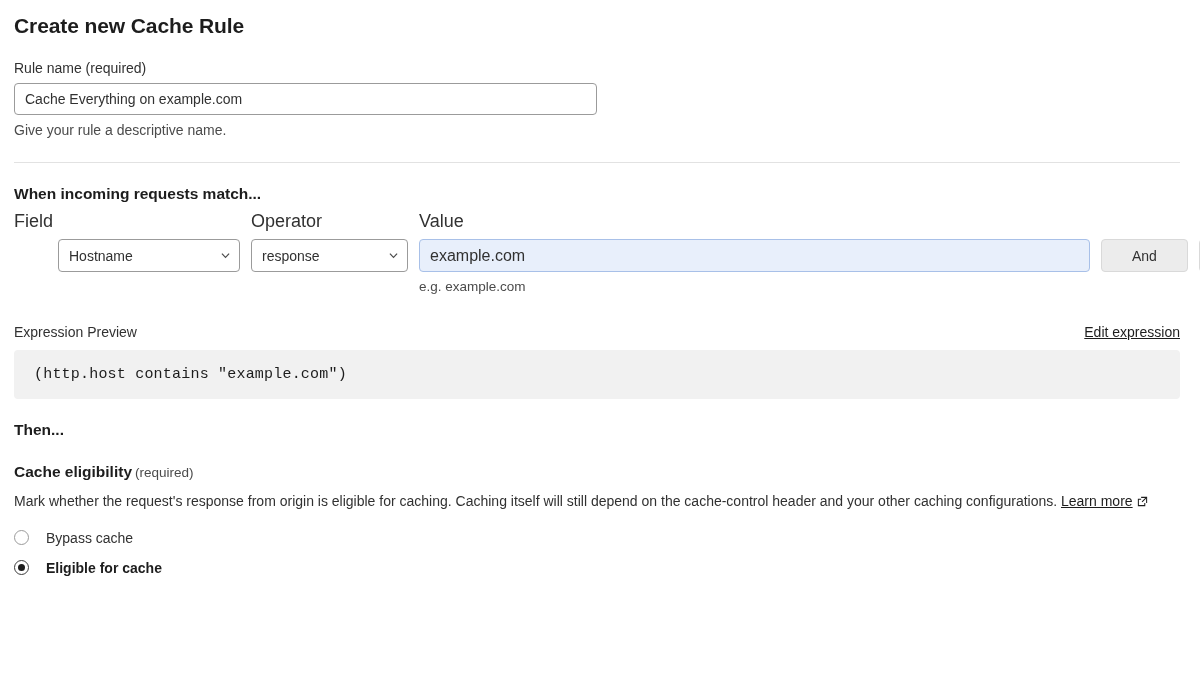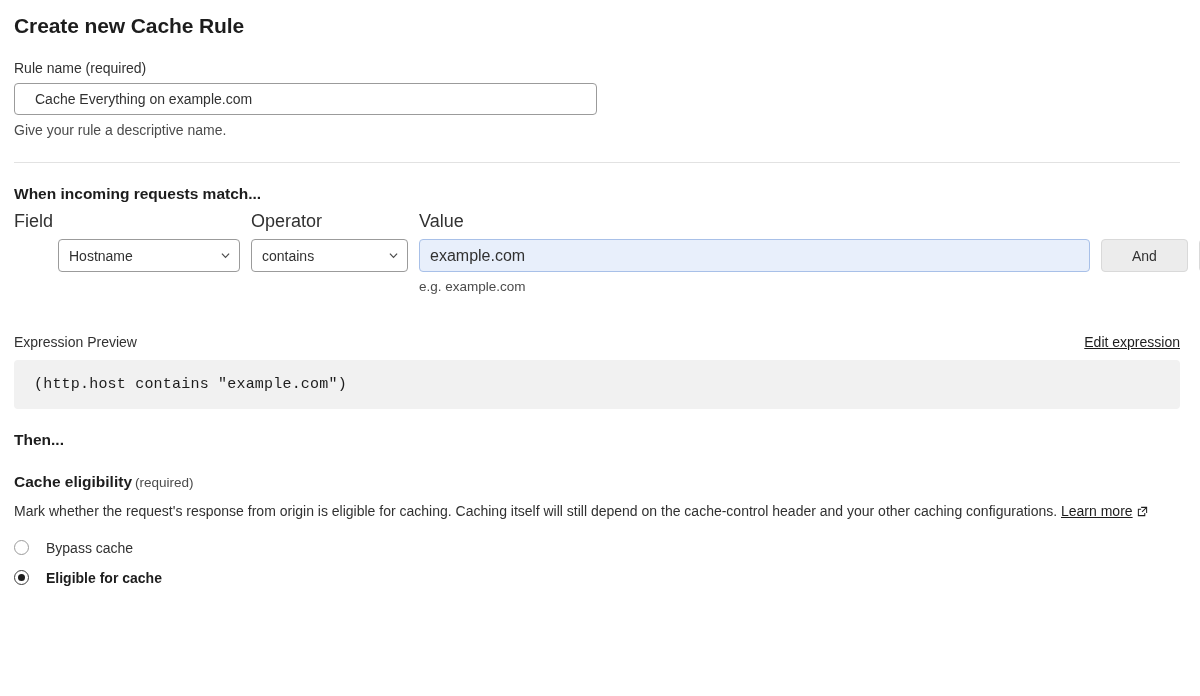--- a/index.html
+++ b/index.html
@@ -39,21 +39,21 @@
   }
   .text-input {
     box-sizing: border-box;
     height: 32px;
     border: 1px solid #9b9b9b;
     border-radius: 4px;
     background: #fff;
     font-family: "Liberation Sans", sans-serif;
     font-size: 14px;
     color: #313131;
-    padding: 0 20px;
+    padding: 0 10px;
     outline: none;
   }
   #rule-name-input {
     width: 583px;
   }
   .divider {
     border: 0;
     border-top: 1px solid #e2e2e2;
     margin: 24px 0 0 0;
     width: 1166px;
@@ -147,21 +147,20 @@
   }
   .preview-label {
     font-size: 14px;
     color: #313131;
   }
   .edit-expression {
     font-size: 14px;
     color: #1d1d1d;
     text-decoration: underline;
     cursor: pointer;
-    margin-top: 10px;
   }
   .expression-box {
     box-sizing: border-box;
     width: 1166px;
     background: #f1f1f1;
     border-radius: 4px;
     margin-top: 10px;
     padding: 16px 20px;
     font-family: "Liberation Mono", monospace;
     font-size: 15px;
@@ -274,21 +273,21 @@
               <path d="M1 3 L5 7 L9 3" fill="none" stroke="#4b4b4b" stroke-width="1.3"></path>
             </svg>
         </span>
       </div>
     </div>
 
     <div>
       <div class="col-label">Operator</div>
       <div class="select-wrap">
         <div class="select-box select-operator">
-          <span>contains</span>
+          <span>response</span>
         </div>
         <span class="caret">
           <svg width="9" height="9" viewBox="0 0 10 10">
               <path d="M1 3 L5 7 L9 3" fill="none" stroke="#4b4b4b" stroke-width="1.3"></path>
             </svg>
         </span>
       </div>
     </div>
 
     <div class="value-col">

